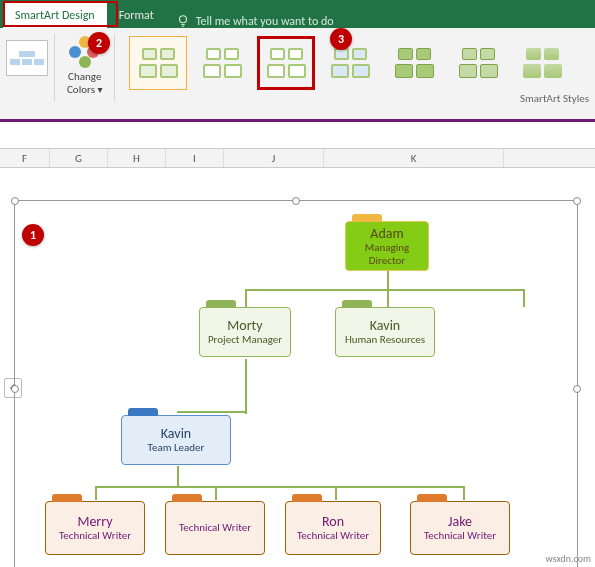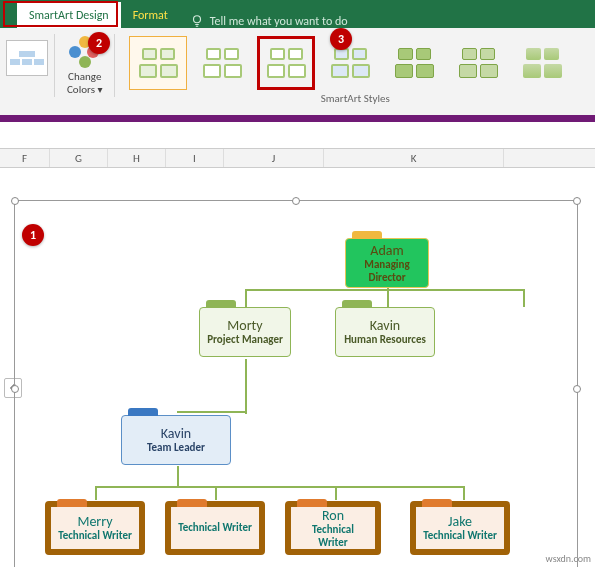--- a/index.html
+++ b/index.html
@@ -1,27 +1,27 @@
 <!DOCTYPE html>
 <html><head>
 <meta charset="utf-8">
 <style>
 * { box-sizing: border-box; margin: 0; padding: 0; font-family: 'Segoe UI', Calibri, sans-serif; }
 body { width: 595px; height: 567px; background: #fff; overflow: hidden; position: relative; }
 
 
-.tabs { background: #217346; height: 28px; display: flex; align-items: flex-end; padding-left: 17px; }
-.tab { color: #fde047; padding: 5px 12px; font-size: 12px; cursor: pointer; height: 26px; display: flex; align-items: center; }
+.tabs { background: #217346; height: 28px; display: flex; align-items: flex-end; padding-left: 3px; }
+.tab { color: #e5e5e5; padding: 5px 12px; font-size: 12px; cursor: pointer; height: 26px; display: flex; align-items: center; }
 .tab.active { background: #fff; color: #217346; font-weight: 400; }
 .tab-outline { border: 2px solid #c00000; position: absolute; top: 1px; left: 3px; width: 115px; height: 26px; pointer-events:none;}
 .tell-me { display: flex; align-items: center; gap: 6px; color: #d0e8da; font-size: 12px; margin-left: 10px; }
 .bulb { width: 14px; height: 14px; }
 
 
-.ribbon { background: #f3f3f3; height: 94px; border-bottom: 7px solid #701a75; display: flex; padding: 4px 6px 0 6px; position: relative; }
+.ribbon { background: #f3f3f3; height: 94px; border-bottom: 3px solid #701a75; display: flex; padding: 4px 6px 0 6px; position: relative; }
 .ribbon-group { display: flex; flex-direction: column; align-items: center; }
 .ribbon-sep { width: 1px; background: #d4d4d4; margin: 2px 6px 18px 6px; }
 .layout-thumb { width: 42px; height: 36px; border: 1px solid #c0c0c0; background: #fff; margin-top: 8px; display:flex; flex-direction:column; align-items:center; justify-content:center; gap:2px; }
 .layout-thumb .r1 { width:16px; height:6px; background:#b8d3ec; }
 .layout-thumb .r2 { display:flex; gap:2px; }
 .layout-thumb .r2 div { width:10px; height:6px; background:#b8d3ec; }
 .change-colors { display:flex; flex-direction:column; align-items:center; padding:4px 6px; cursor:pointer; }
 .cc-icon { width:32px; height:32px; position:relative; }
 .cc-icon .c { width:12px; height:12px; border-radius:50%; position:absolute; }
 .cc-label { font-size:11px; color:#444; text-align:center; line-height:1.2; margin-top:2px; }
@@ -36,21 +36,21 @@
 .so-top .sq { width:15px; height:12px; border-radius:2px; }
 .so-bot { display:flex; gap:3px; }
 .so-bot .sq { width:18px; height:14px; border-radius:2px; }
 .style1 .sq{ background:#e8f0dc; border:2px solid #a8c978; }
 .style2 .sq{ background:#fff; border:2px solid #a8c978; }
 .style3 .sq{ background:#fff; border:2px solid #a8c978; }
 .style4 .sq{ background:#dce8f5; border:2px solid #a8c978; }
 .style5 .sq{ background:#a8c978; border:1px solid #7fa548; }
 .style6 .sq{ background:#c5d9a5; border:1px solid #7fa548; }
 .style7 .sq{ background:linear-gradient(#c5d9a5,#a8c978); }
-.gallery-label { font-size:11px; color:#666; text-align:center; width:100%; padding-top:2px; }
+.gallery-label { font-size:11px; color:#666; text-align:right; width:100%; padding-top:2px; }
 .styles-col { display:flex; flex-direction:column; flex:1; }
 
 
 .badge { width:22px; height:22px; border-radius:50%; background:#c00000; color:#fff; font-size:12px; font-weight:bold; display:flex; align-items:center; justify-content:center; position:absolute; z-index:20; box-shadow:0 1px 3px rgba(0,0,0,.3);}
 
 
 .sheet-area { height: 445px; position: relative; background:#fff; }
 .col-headers { height:20px; background:#f3f3f3; border-top:1px solid #ccc; border-bottom:1px solid #ccc; display:flex; margin-top:26px; }
 .col-h { flex:0 0 auto; border-right:1px solid #ddd; font-size:11px; color:#555; text-align:center; line-height:20px; }
 .expand-handle { position:absolute; width:18px; height:20px; background:#fff; border:1px solid #bbb; border-radius:2px; display:flex; align-items:center; justify-content:center; font-size:10px; color:#666; }
@@ -58,30 +58,30 @@
 
 .smartart-sel { position:absolute; top:52px; left:14px; width:564px; height:378px; border:1px solid #999; }
 .sel-handle { width:8px; height:8px; background:#fff; border:1px solid #888; border-radius:50%; position:absolute; }
 .sh-tl{top:-4px;left:-4px} .sh-tr{top:-4px;right:-4px}
 .sh-t{top:-4px;left:50%;transform:translateX(-50%)}
 .sh-l{top:50%;left:-4px;transform:translateY(-50%)} .sh-r{top:50%;right:-4px;transform:translateY(-50%)}
 
 .org { position:relative; width:100%; height:100%; }
 .node { position:absolute; border-radius:4px; text-align:center; padding:4px 6px; display:flex; flex-direction:column; justify-content:center; font-size:12px; }
 .node .nm { font-weight:500; font-size:14px; }
-.node .rl { font-size:11px; line-height:1.1;font-weight:bold; }
+.node .rl { font-size:11px; line-height:1.1; }
 .tab-shape { position:absolute; width:30px; height:8px; border-radius:3px 3px 0 0; top:-8px; left:6px; }
 
-.n-adam { background:#22c55e; border:1px solid #e6c656; color:#5a4a10;margin-top:17px; }
+.n-adam { background:#84cc16; border:1px solid #e6c656; color:#5a4a10; }
 .n-adam .tab-shape{ background:#f0b840; }
 .n-green { background:#f1f6e8; border:1px solid #8fb556; color:#4a5a28; }
 .n-green .tab-shape{ background:#8fb556; }
 .n-blue { background:#e3edf7; border:1px solid #5b8fc7; color:#2a4468; }
 .n-blue .tab-shape{ background:#3a78c2; }
-.n-orange { background:#fbeee4; border:6px solid #a16207; color:#0f766e; }
+.n-orange { background:#fbeee4; border:1px solid #a16207; color:#701a75; }
 .n-orange .tab-shape{ background:#e07b2e; }
 
 .conn { position:absolute; background:#8fb556; }
 .watermark { position:absolute; bottom:2px; right:4px; font-size:10px; color:#888; }
 </style>
 </head>
 <body>
 
 <div class="tabs">
   <div class="tab active">SmartArt Design</div>

